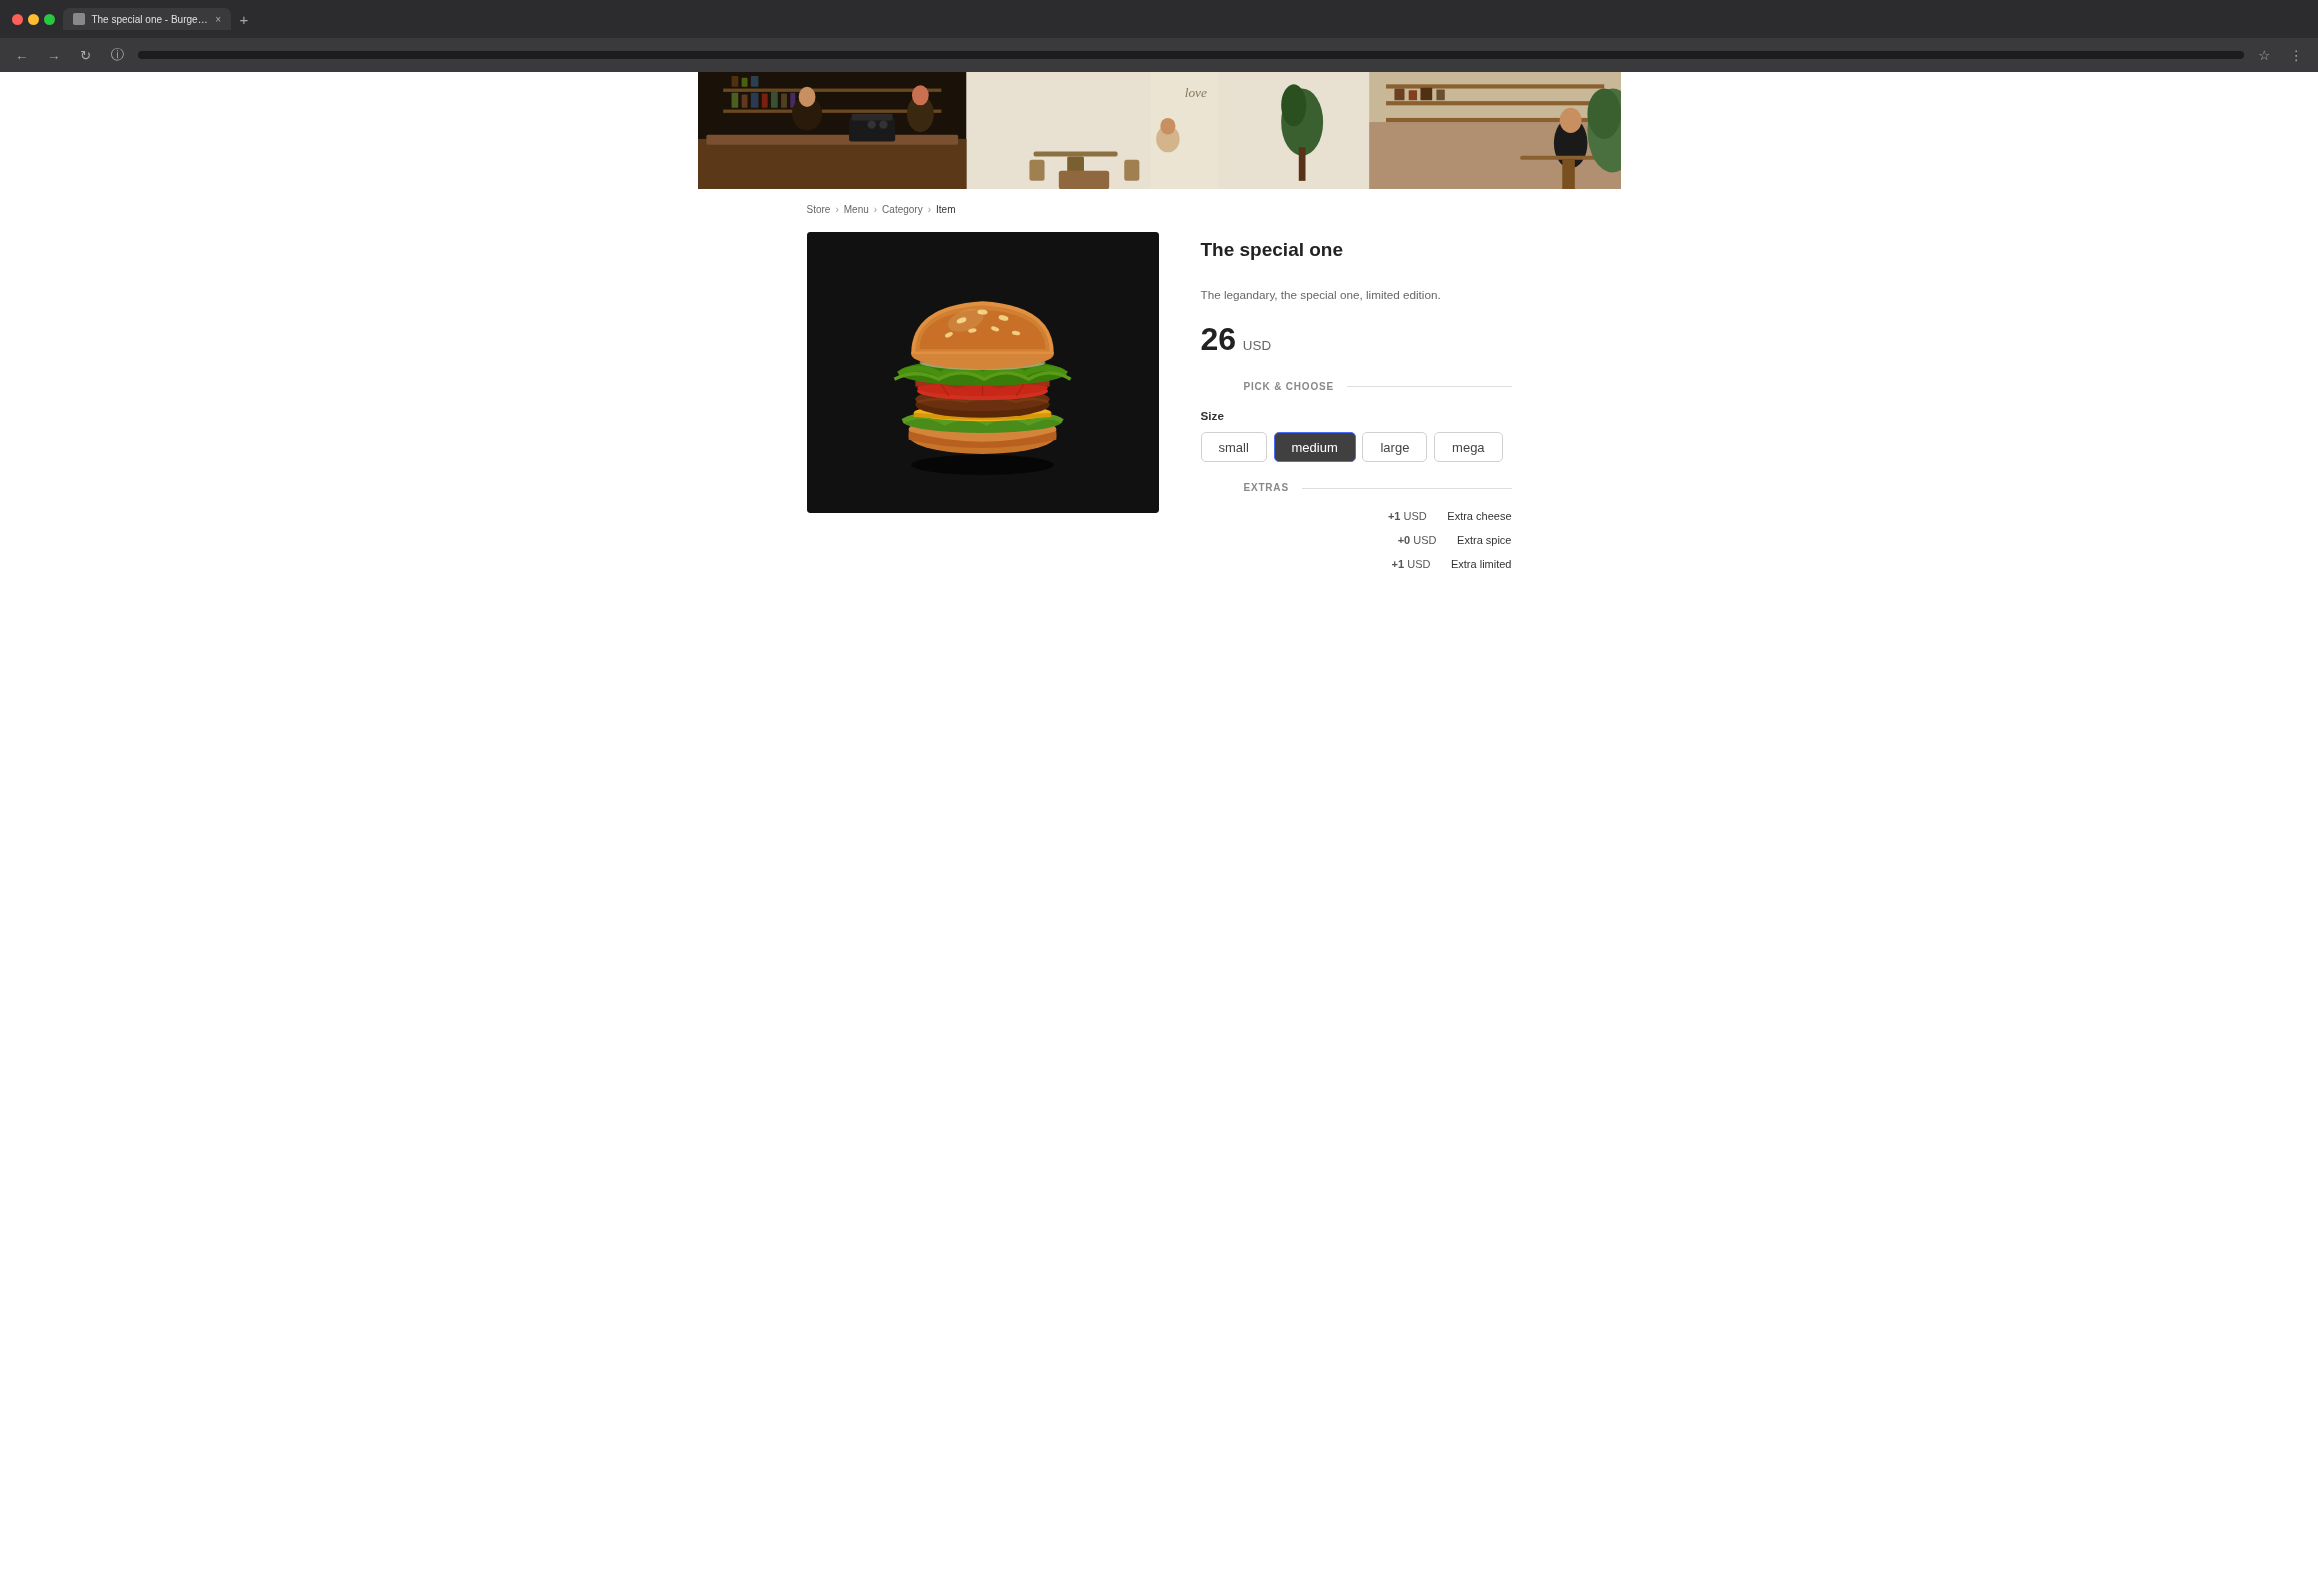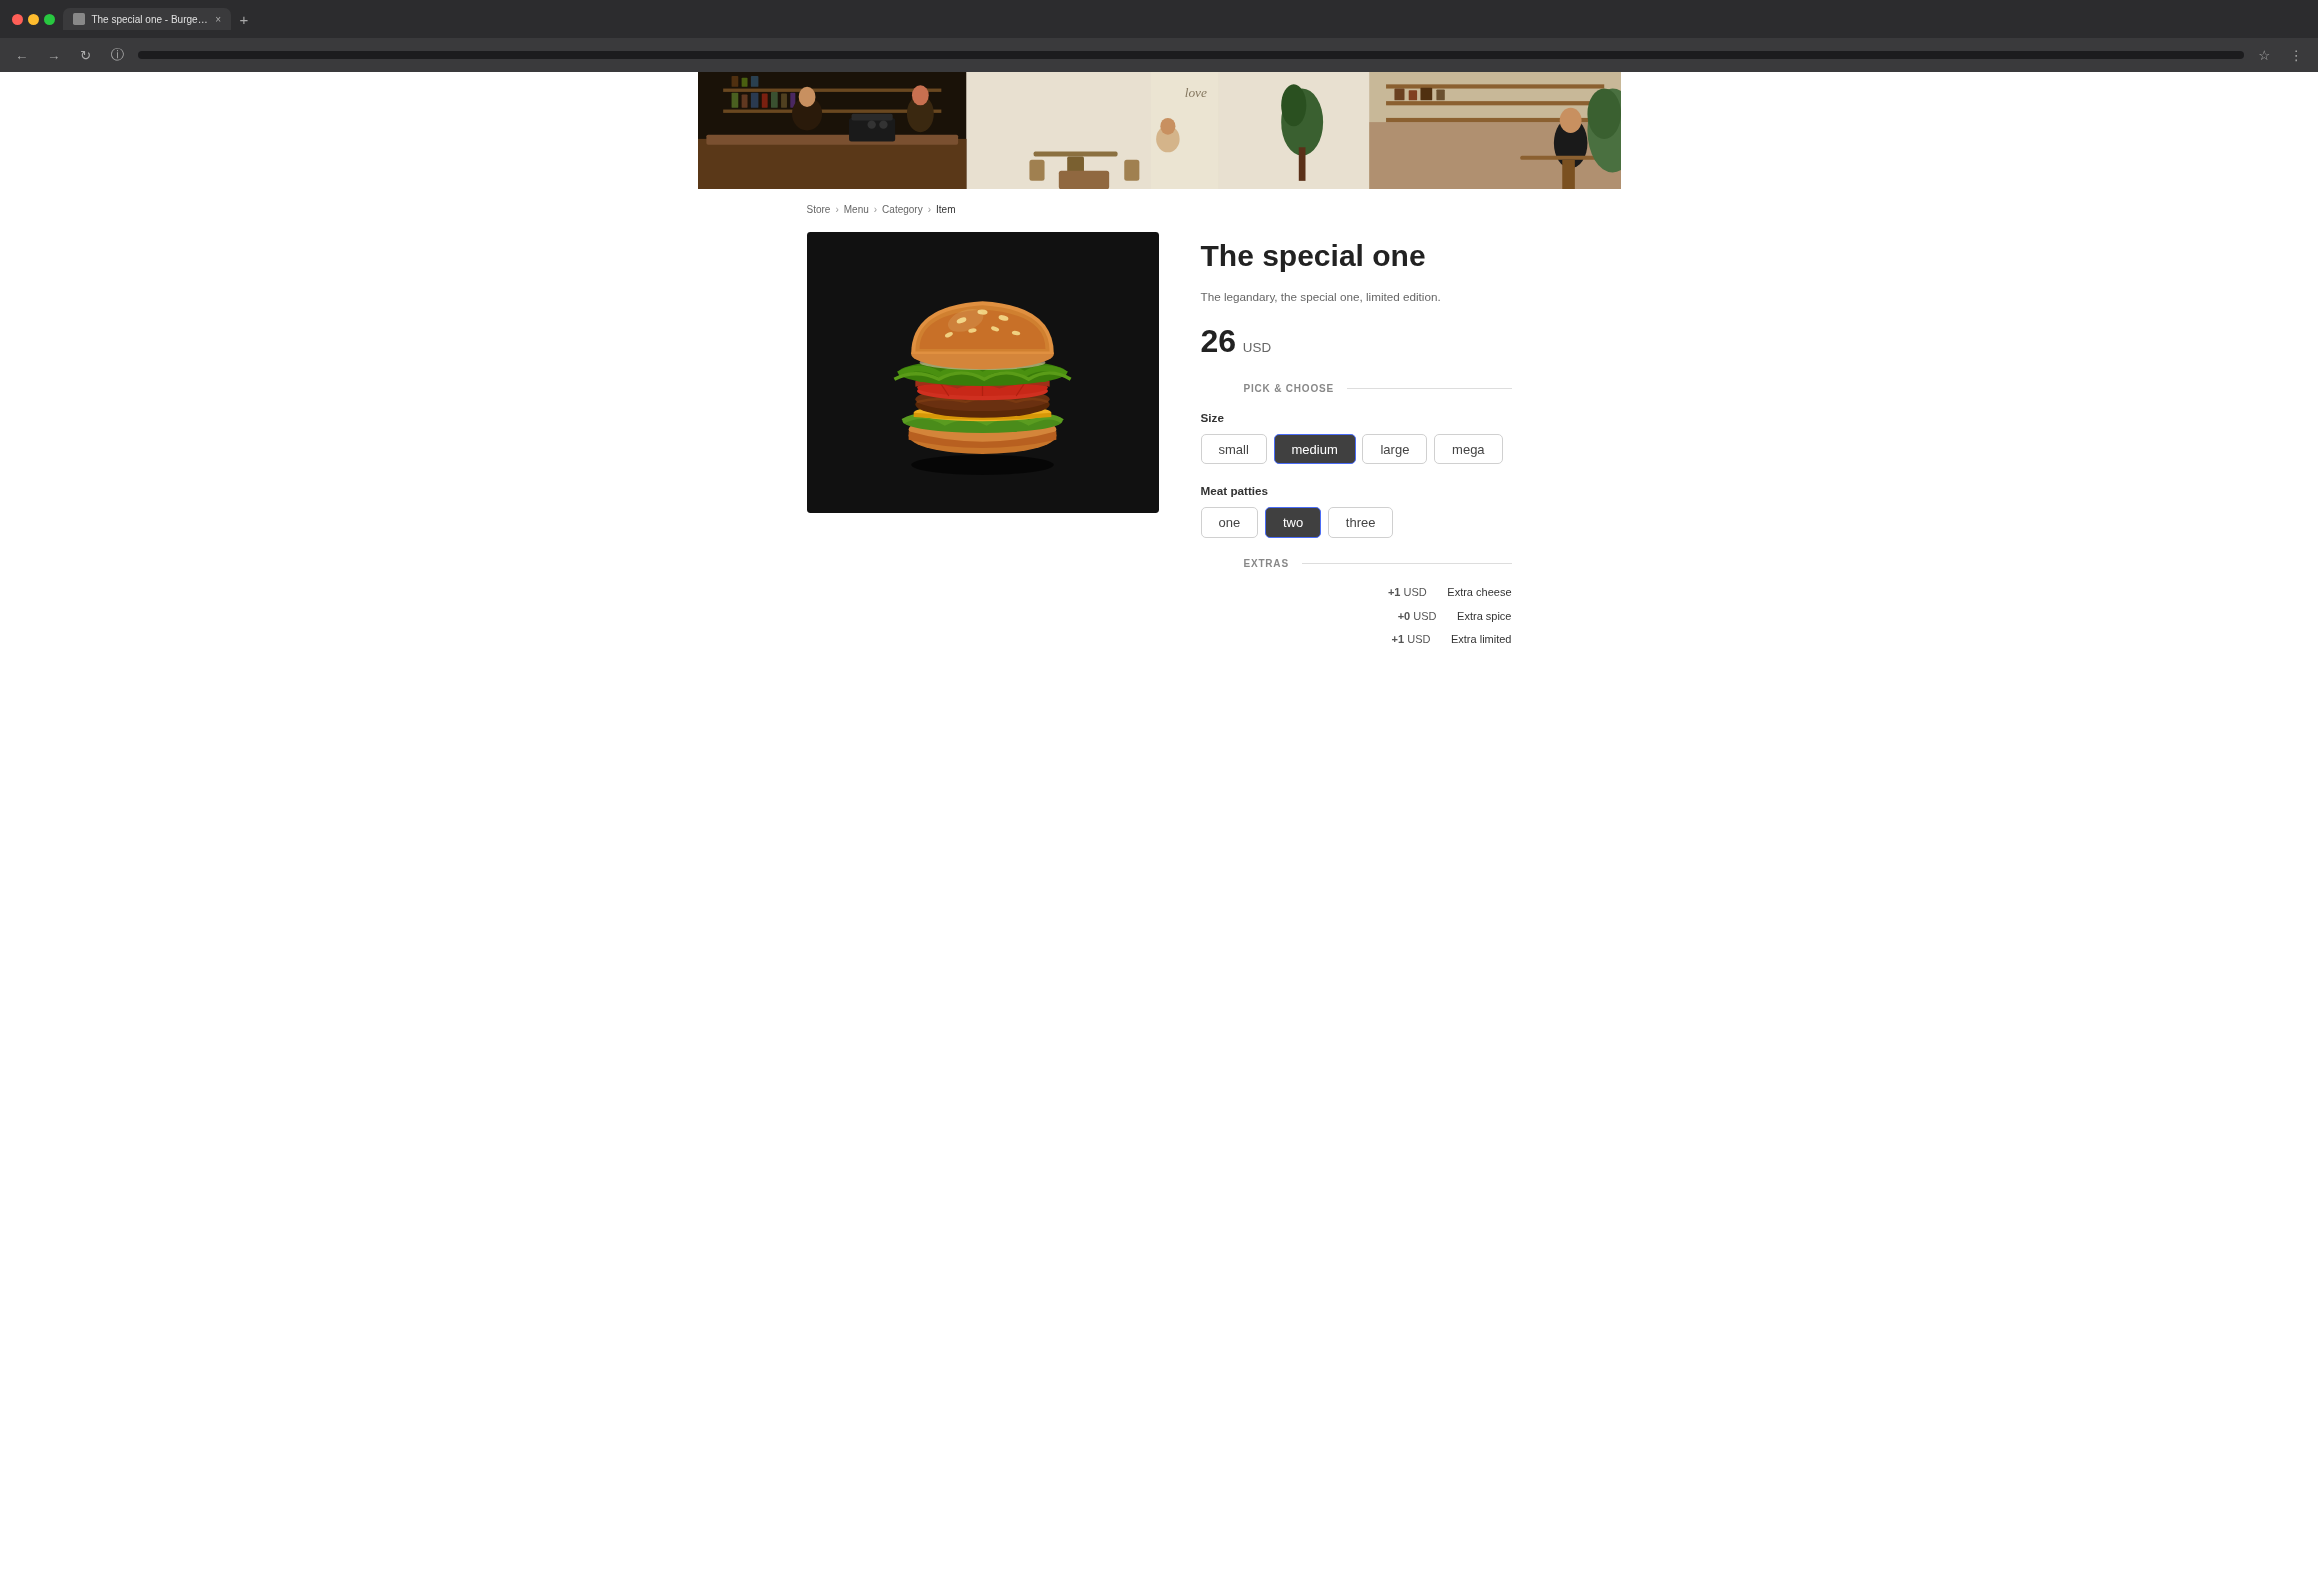--- a/index.html
+++ b/index.html
@@ -176,24 +176,24 @@
       height: 235px;
     }
 
     
     .product-details {
       flex: 1;
       padding-top: 6.7px;
     }
 
     .product-title {
-      font-size: 30px;
+      font-size: 19px;
       font-weight: 600;
       color: #222;
-      margin-bottom: 15px;
+      margin-bottom: 25px;
     }
 
     .product-description {
       font-size: 11.7px;
       color: #666;
       margin-bottom: 17px;
       line-height: 1.5;
     }
 
     .product-price {
@@ -533,28 +533,20 @@
         <div class="options-group">
           <div class="options-label">Size</div>
           <div class="options-buttons">
             <button class="option-btn">small</button>
             <button class="option-btn selected">medium</button>
             <button class="option-btn">large</button>
             <button class="option-btn">mega</button>
           </div>
         </div>
 
-        <div class="options-group">
-          <div class="options-label">Meat patties</div>
-          <div class="options-buttons">
-            <button class="option-btn">one</button>
-            <button class="option-btn selected">two</button>
-            <button class="option-btn">three</button>
-          </div>
-        </div>
 
         <div class="extras-section">
           <div class="section-header">
             <span class="section-label">EXTRAS</span>
             <div class="section-line"></div>
           </div>
           <div class="extras-list">
             <div class="extra-item">
               <span class="extra-price"><strong>+1</strong> USD</span>
               <span class="extra-name">Extra cheese</span>

